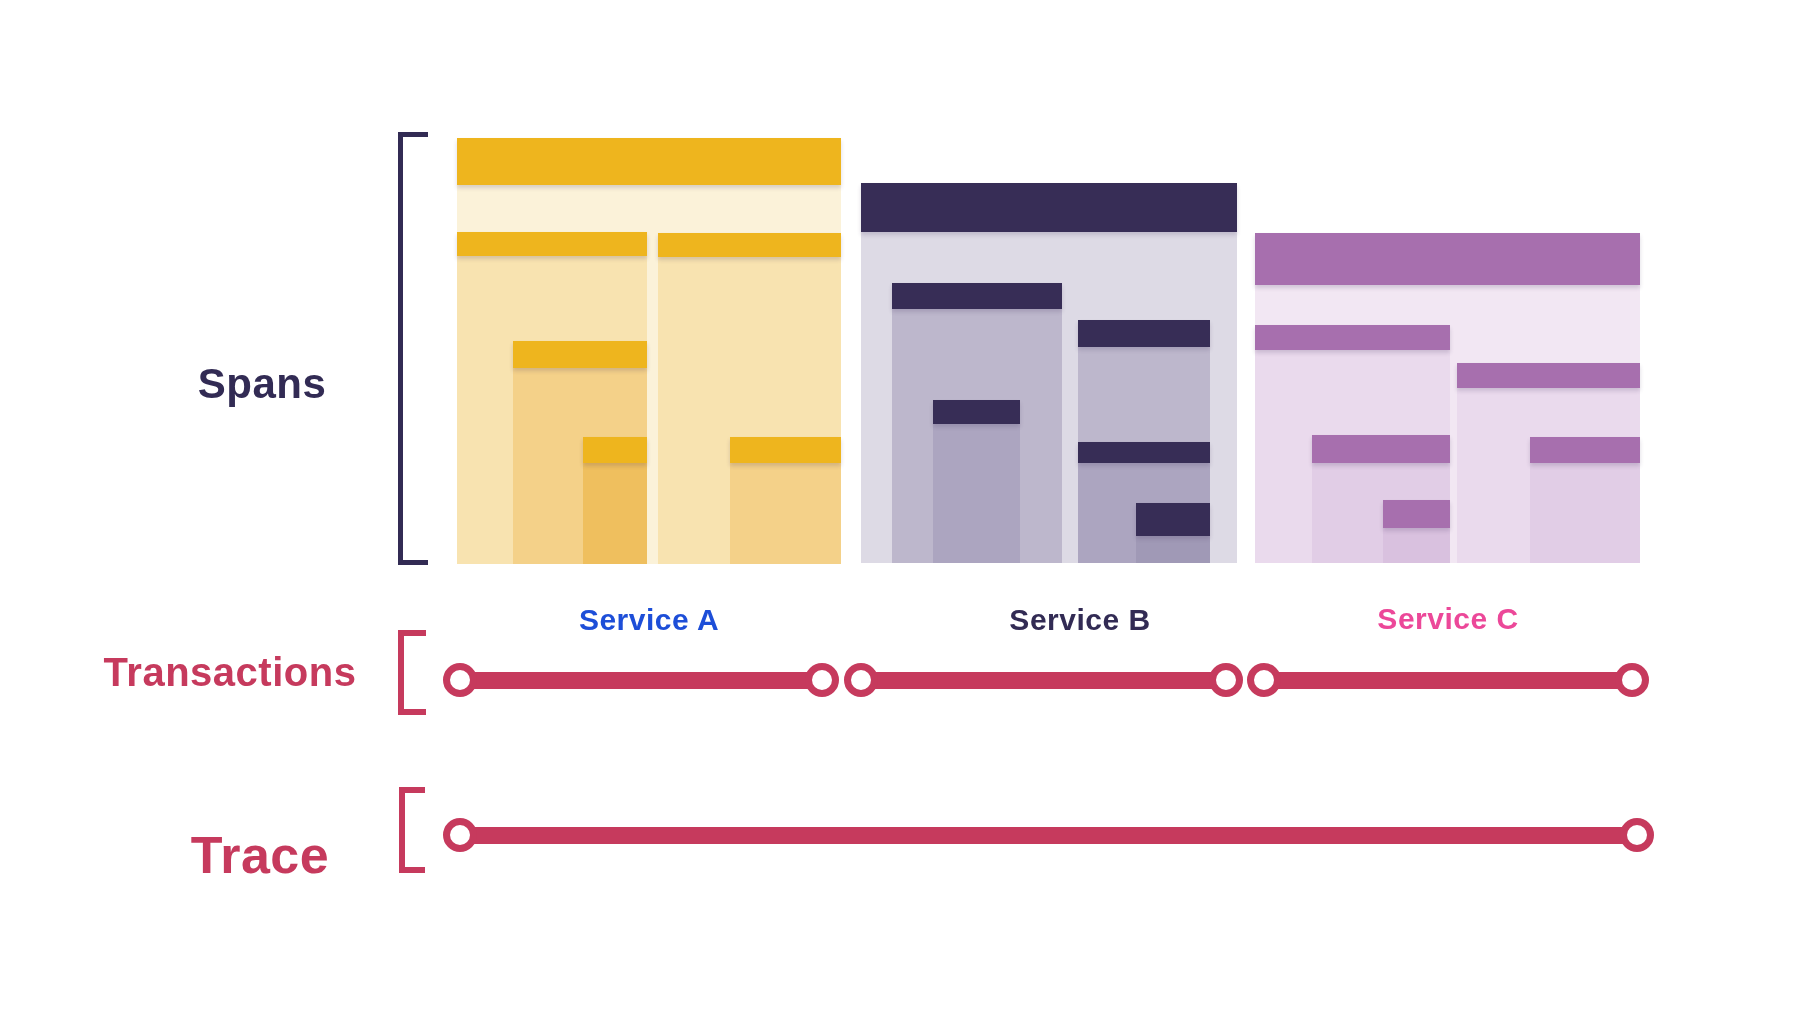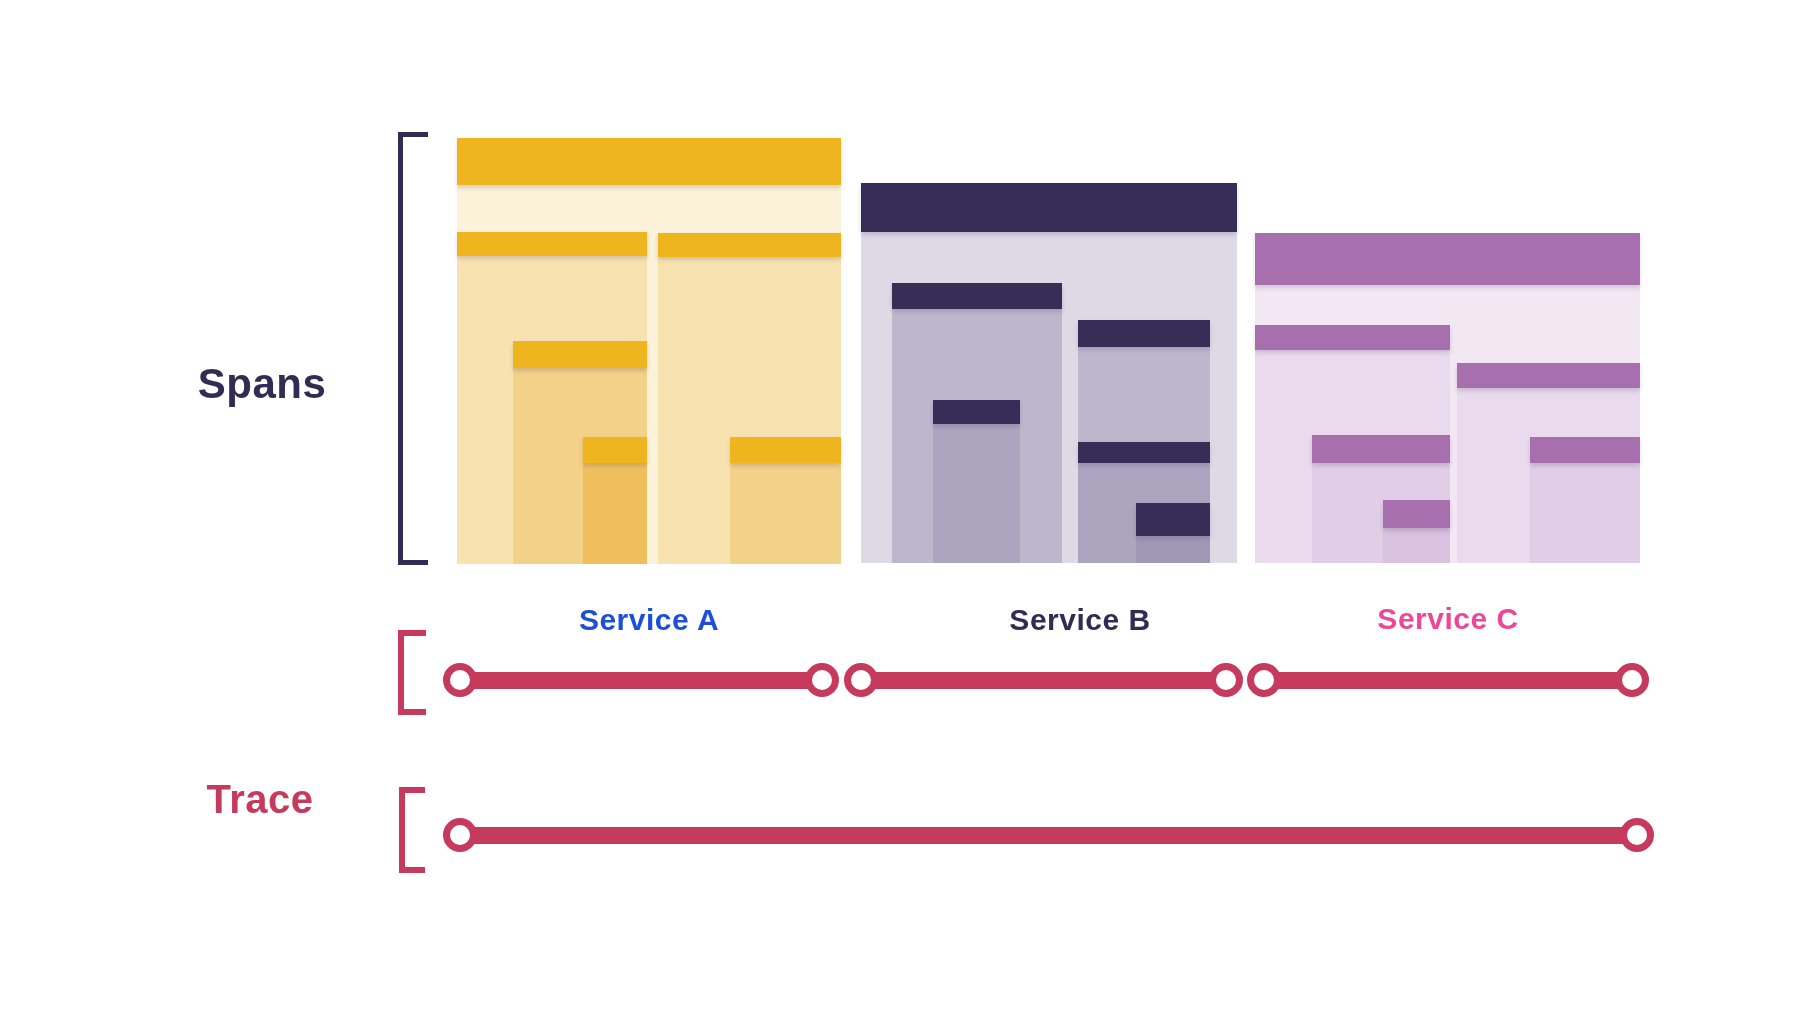--- a/index.html
+++ b/index.html
@@ -17,21 +17,21 @@
   }
   .row-label {
     position: absolute;
     transform: translate(-50%, -50%);
     font-weight: bold;
     white-space: nowrap;
     letter-spacing: 0.5px;
   }
   #label-spans       { left: 262px; top: 384px; font-size: 42px; }
   #label-transactions{ left: 230px; top: 672px; font-size: 40px; }
-  #label-trace       { left: 260px; top: 799px; font-size: 40px; }
+  #label-trace       { left: 260px; top: 855px; font-size: 52px; }
 
   .bracket {
     position: absolute;
     box-sizing: border-box;
     border-left-style: solid;
     border-top-style: solid;
     border-bottom-style: solid;
     border-right: none;
     background: transparent;
   }
@@ -62,20 +62,21 @@
     border-style: solid;
     border-radius: 50%;
     background: #ffffff;
   }
 </style>
 </head>
 <body>
 
 <div id="diagram-canvas">
   <div class="row-label" id="label-spans" style="color: rgb(50, 43, 84);">Spans</div>
+  <div class="row-label" id="label-transactions" style="color: rgb(198, 58, 93);">Transactions</div>
   <div class="row-label" id="label-trace" style="color: rgb(198, 58, 93);">Trace</div>
 <div class="bracket" style="left: 398px; top: 132px; width: 30px; height: 433px; border-color: rgb(50, 43, 84); border-left-width: 5px; border-top-width: 5px; border-bottom-width: 5px;"></div>
     <div class="bracket" style="left: 398px; top: 630px; width: 28px; height: 85px; border-color: rgb(198, 58, 93); border-left-width: 6px; border-top-width: 6px; border-bottom-width: 6px;"></div>
     <div class="bracket" style="left: 399px; top: 787px; width: 26px; height: 86px; border-color: rgb(198, 58, 93); border-left-width: 6px; border-top-width: 6px; border-bottom-width: 6px;"></div>
     <div class="span-body" style="left: 457px; top: 185px; width: 384px; height: 379px; background: rgb(251, 242, 217);"></div>
     <div class="span-header" style="left: 457px; top: 138px; width: 384px; height: 47px; background: rgb(238, 181, 30);"></div>
     <div class="span-body" style="left: 457px; top: 256px; width: 190px; height: 308px; background: rgb(248, 227, 176);"></div>
     <div class="span-header" style="left: 457px; top: 232px; width: 190px; height: 24px; background: rgb(238, 181, 30);"></div>
     <div class="span-body" style="left: 658px; top: 257px; width: 183px; height: 307px; background: rgb(248, 227, 176);"></div>
     <div class="span-header" style="left: 658px; top: 233px; width: 183px; height: 24px; background: rgb(238, 181, 30);"></div>

